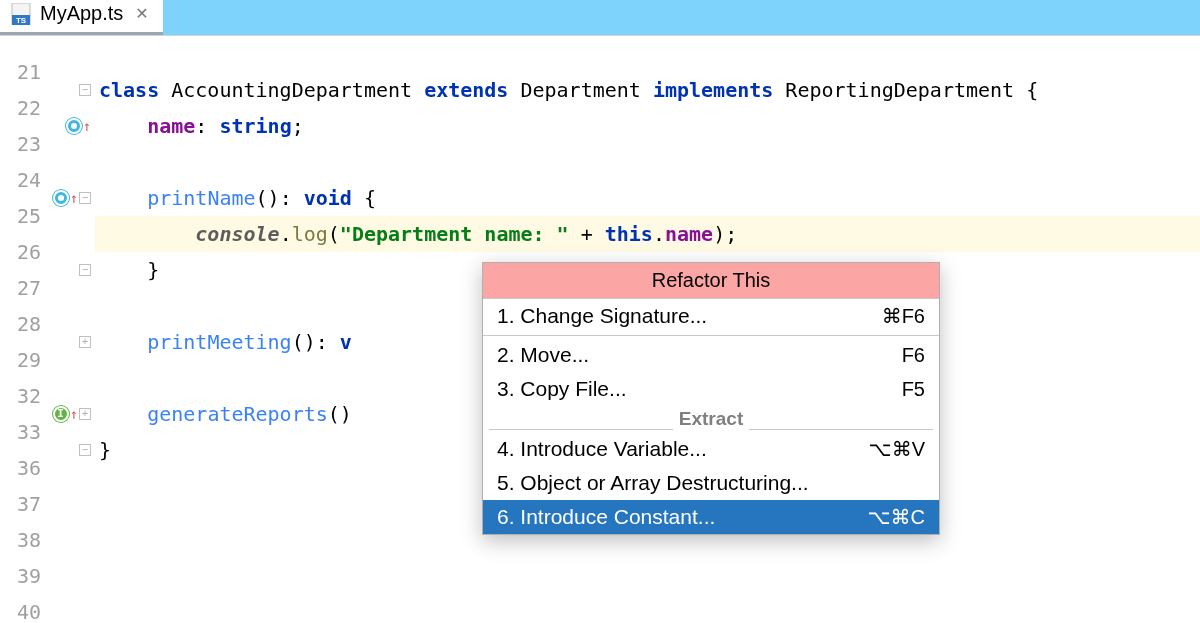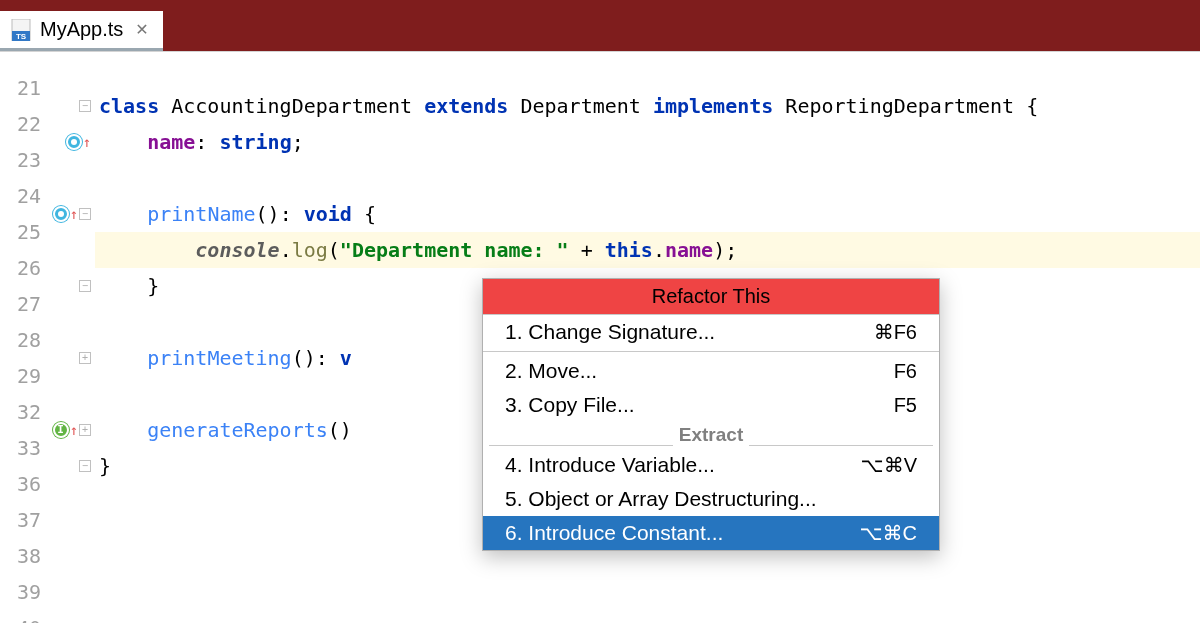--- a/index.html
+++ b/index.html
@@ -5,22 +5,22 @@
   * { box-sizing: border-box; }
   html, body {
     margin: 0; padding: 0;
     width: 1200px; height: 623px;
     font-family: "Menlo", "Consolas", monospace;
     font-size: 20px;
     background: #ffffff;
     overflow: hidden;
   }
   .tab-bar {
-    background: #7f1d1d;
-    height: 52px;
+    background: #7dd3fc;
+    height: 36px;
     display: flex;
     align-items: flex-end;
     border-bottom: 1px solid #d4d4d4;
   }
   .tab {
     background: #ffffff;
     height: 40px;
     display: flex;
     align-items: center;
     padding: 0 14px 0 10px;
@@ -96,31 +96,31 @@
     position: absolute;
     left: 387px;
     top: 226px;
     width: 458px;
     background: #fff;
     border: 1px solid #b0b0b0;
     box-shadow: 0 6px 20px rgba(0,0,0,0.25);
     font-family: -apple-system,"Segoe UI",sans-serif;
   }
   .popup-title {
-    background: #ef4444;
+    background: #fca5a5;
     text-align: center;
     padding: 6px 0;
     font-size: 20px;
     border-bottom: 1px solid #c8c8c8;
   }
   .popup-item {
     display:flex;
     align-items:center;
     justify-content:space-between;
-    padding: 5px 22px;
+    padding: 5px 14px;
     font-size: 21px;
   }
   .popup-item .lbl { }
   .popup-item .shc { color:#000; font-size:20px; }
   .popup-sep {
     display:flex; align-items:flex-end;
     color:#808080;
     font-size:19px;
     font-weight:bold;
     padding: 2px 0;

